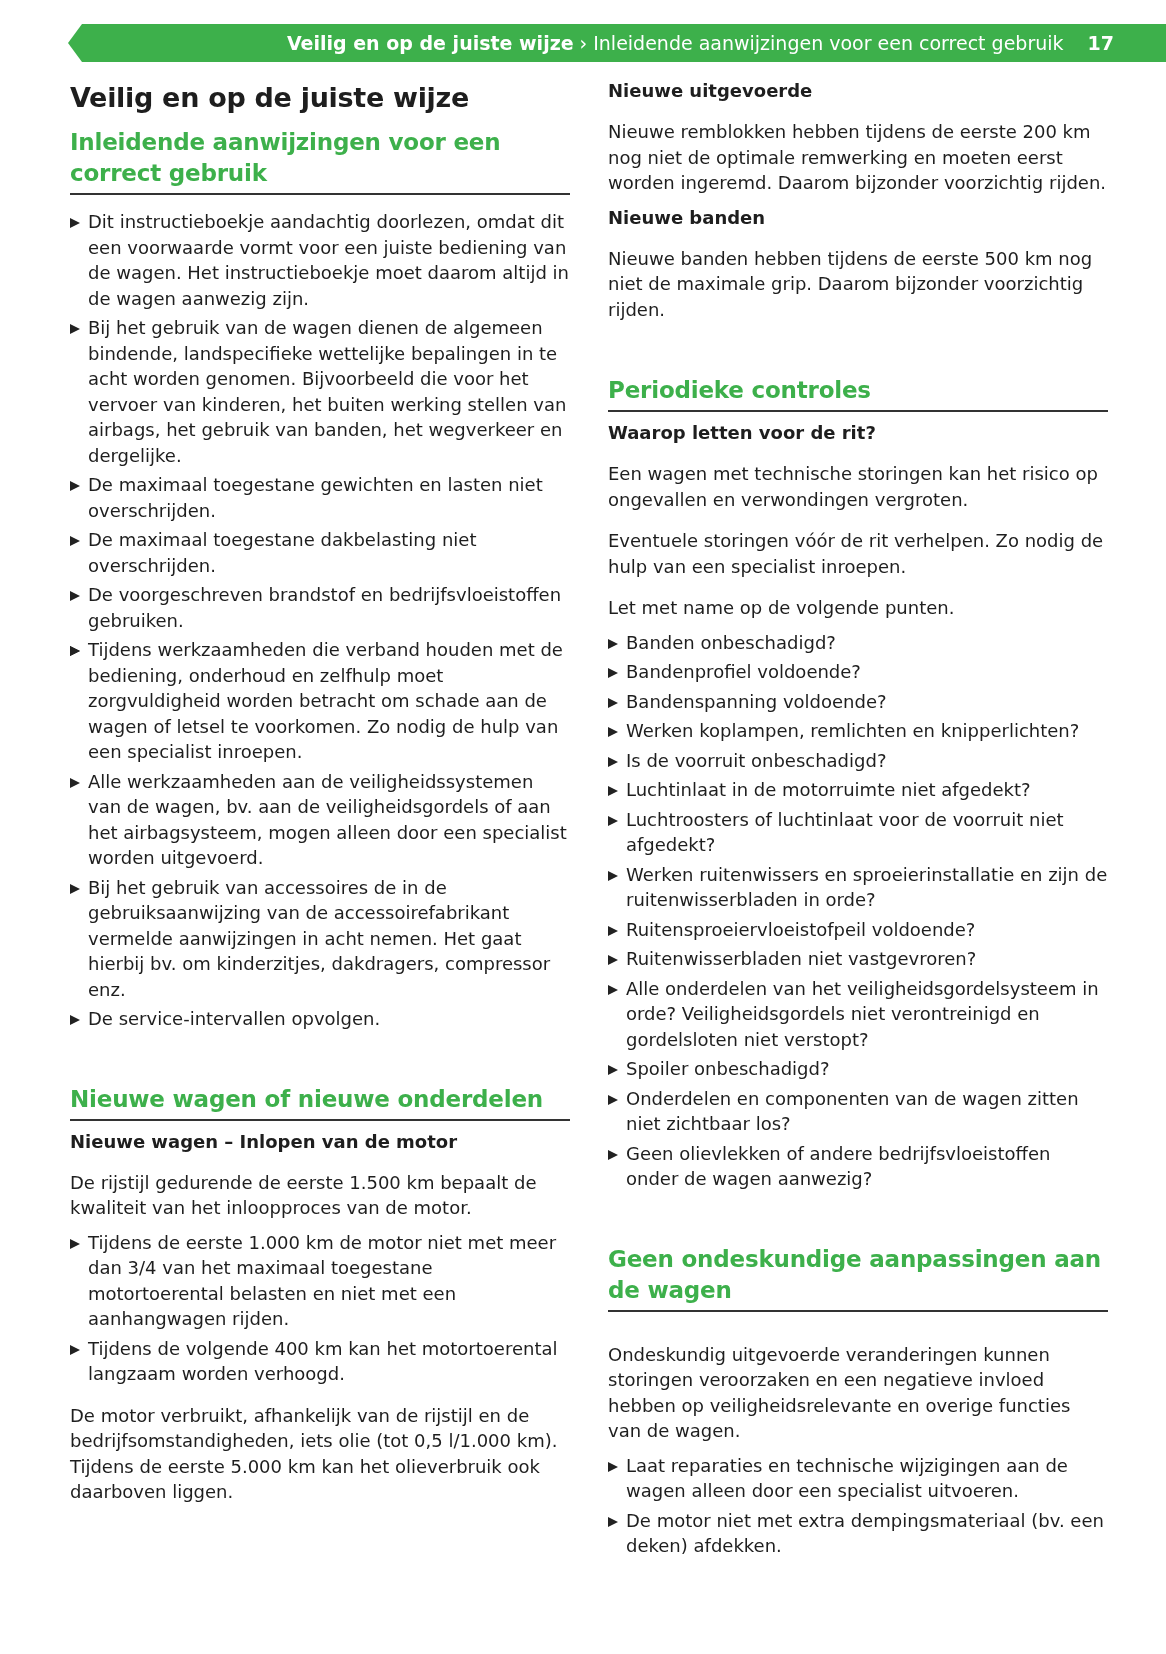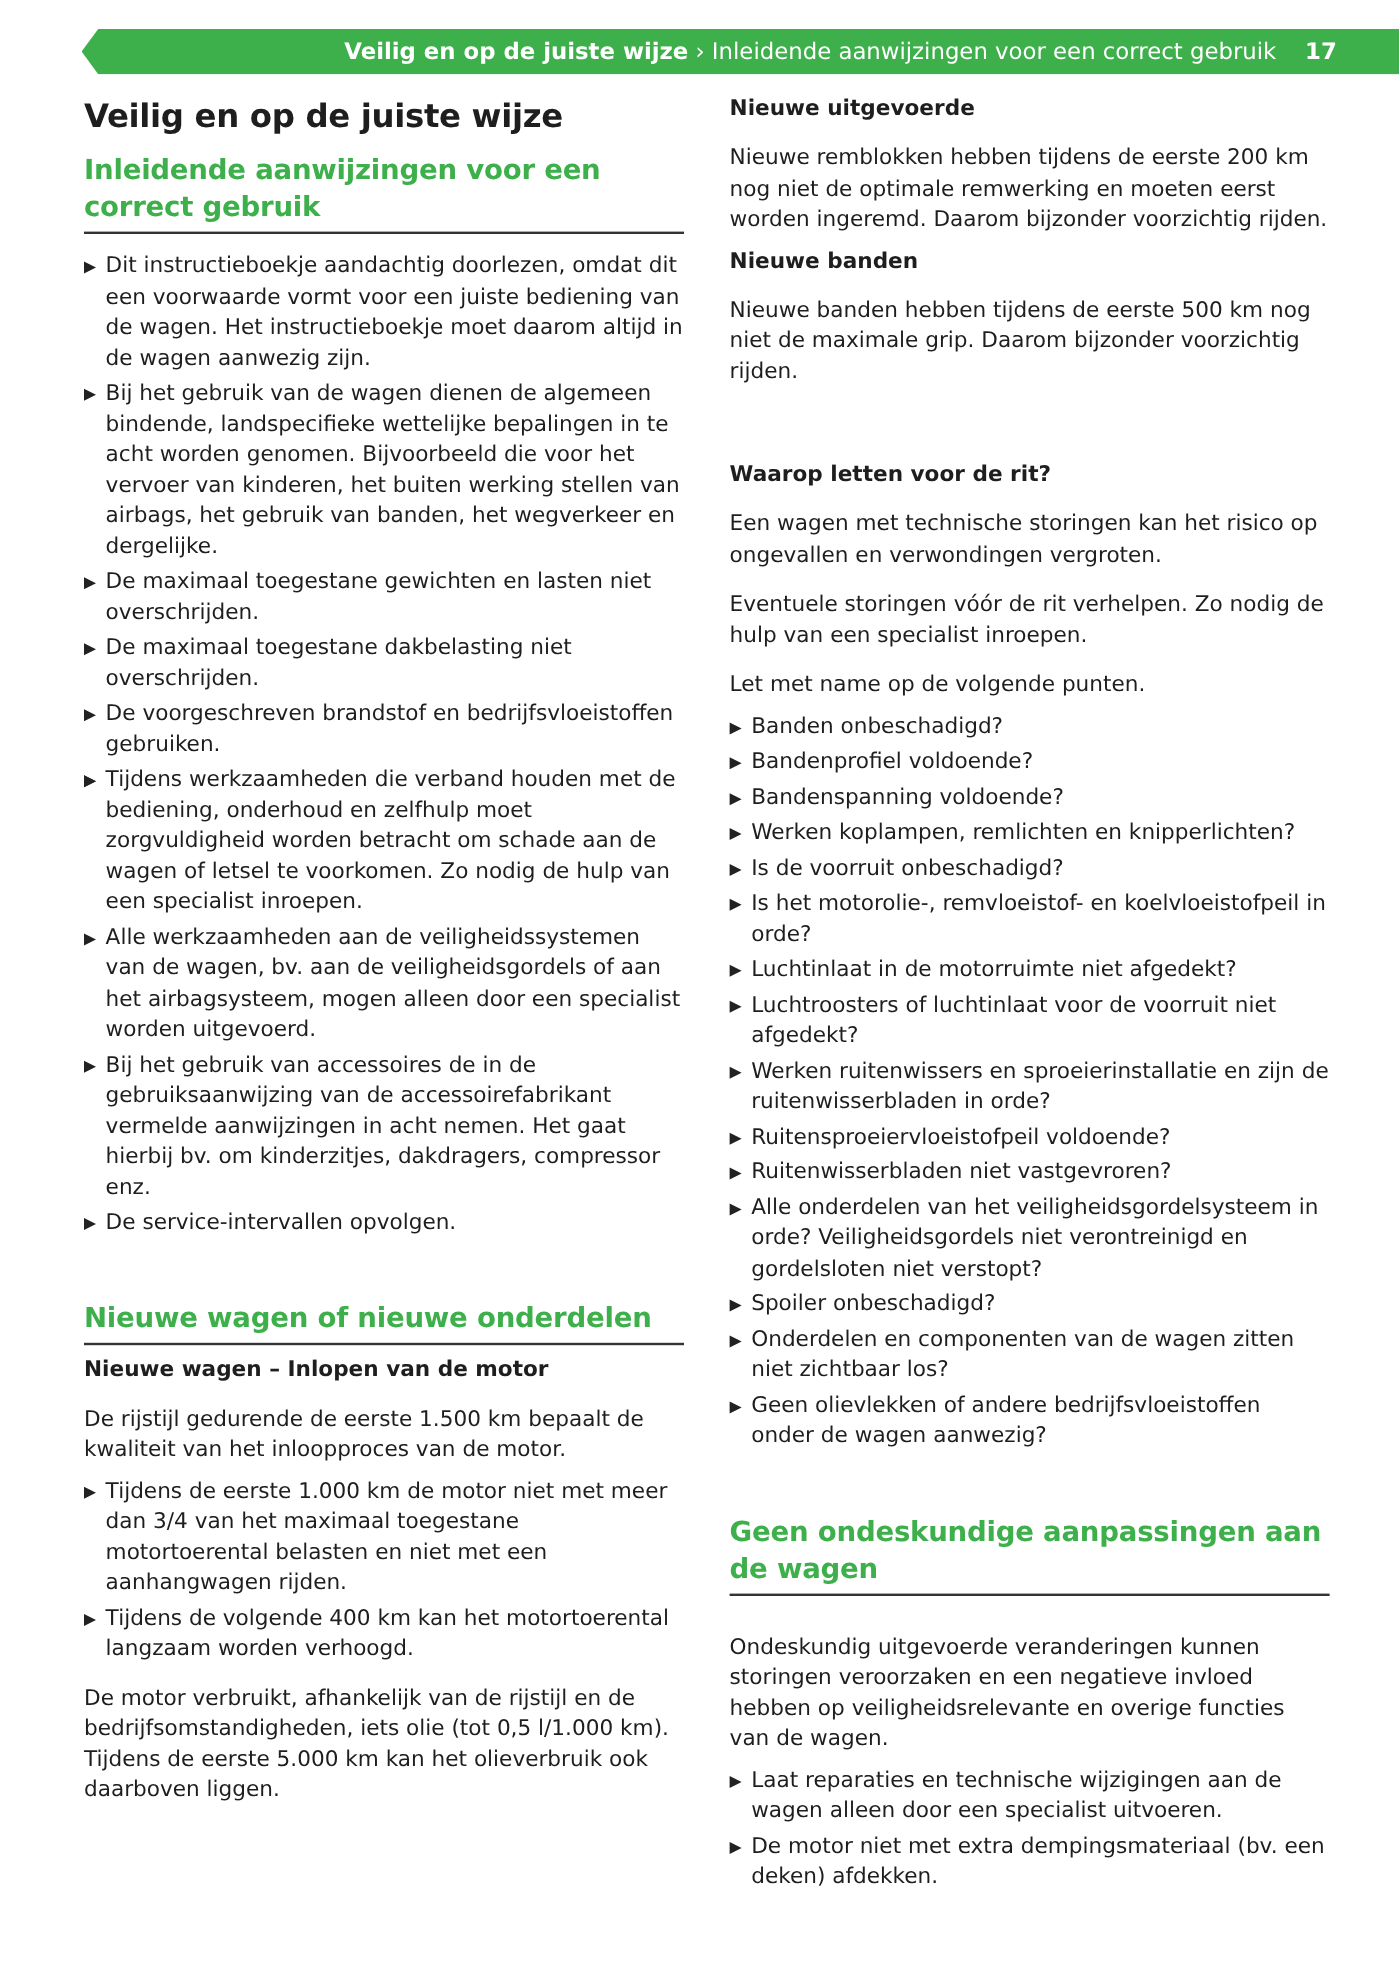--- a/index.html
+++ b/index.html
@@ -68,32 +68,32 @@
   <p>De motor verbruikt, afhankelijk van de rijstijl en de bedrijfsomstandigheden, iets olie (tot 0,5 l/1.000 km). Tijdens de eerste 5.000 km kan het olieverbruik ook daarboven liggen.</p>
 </div>
 
 <div class="col col-right">
   <h3>Nieuwe uitgevoerde</h3>
   <p>Nieuwe remblokken hebben tijdens de eerste 200 km nog niet de optimale remwerking en moeten eerst worden ingeremd. Daarom bijzonder voorzichtig rijden.</p>
   <h3>Nieuwe banden</h3>
   <p>Nieuwe banden hebben tijdens de eerste 500 km nog niet de maximale grip. Daarom bijzonder voorzichtig rijden.</p>
 
   <div class="gap-sect"></div>
+  <h2>Periodieke controles</h2>
   <div style="height:8px"></div>
   <h3>Waarop letten voor de rit?</h3>
   <p>Een wagen met technische storingen kan het risico op ongevallen en verwondingen vergroten.</p>
   <p>Eventuele storingen vóór de rit verhelpen. Zo nodig de hulp van een specialist inroepen.</p>
   <p>Let met name op de volgende punten.</p>
   <ul class="tri" id="list-s3">
       <li><span class="bullet"></span><span>Banden onbeschadigd?</span></li>
       <li><span class="bullet"></span><span>Bandenprofiel voldoende?</span></li>
       <li><span class="bullet"></span><span>Bandenspanning voldoende?</span></li>
       <li><span class="bullet"></span><span>Werken koplampen, remlichten en knipperlichten?</span></li>
       <li><span class="bullet"></span><span>Is de voorruit onbeschadigd?</span></li>
-      <li><span class="bullet"></span><span>Is het motorolie-, remvloeistof- en koelvloeistofpeil in orde?</span></li>
       <li><span class="bullet"></span><span>Luchtinlaat in de motorruimte niet afgedekt?</span></li>
       <li><span class="bullet"></span><span>Luchtroosters of luchtinlaat voor de voorruit niet afgedekt?</span></li>
       <li><span class="bullet"></span><span>Werken ruitenwissers en sproeierinstallatie en zijn de ruitenwisserbladen in orde?</span></li>
       <li><span class="bullet"></span><span>Ruitensproeiervloeistofpeil voldoende?</span></li>
       <li><span class="bullet"></span><span>Ruitenwisserbladen niet vastgevroren?</span></li>
       <li><span class="bullet"></span><span>Alle onderdelen van het veiligheidsgordelsysteem in orde? Veiligheidsgordels niet verontreinigd en gordelsloten niet verstopt?</span></li>
       <li><span class="bullet"></span><span>Spoiler onbeschadigd?</span></li>
       <li><span class="bullet"></span><span>Onderdelen en componenten van de wagen zitten niet zichtbaar los?</span></li>
       <li><span class="bullet"></span><span>Geen olievlekken of andere bedrijfsvloeistoffen onder de wagen aanwezig?</span></li>
     </ul>

